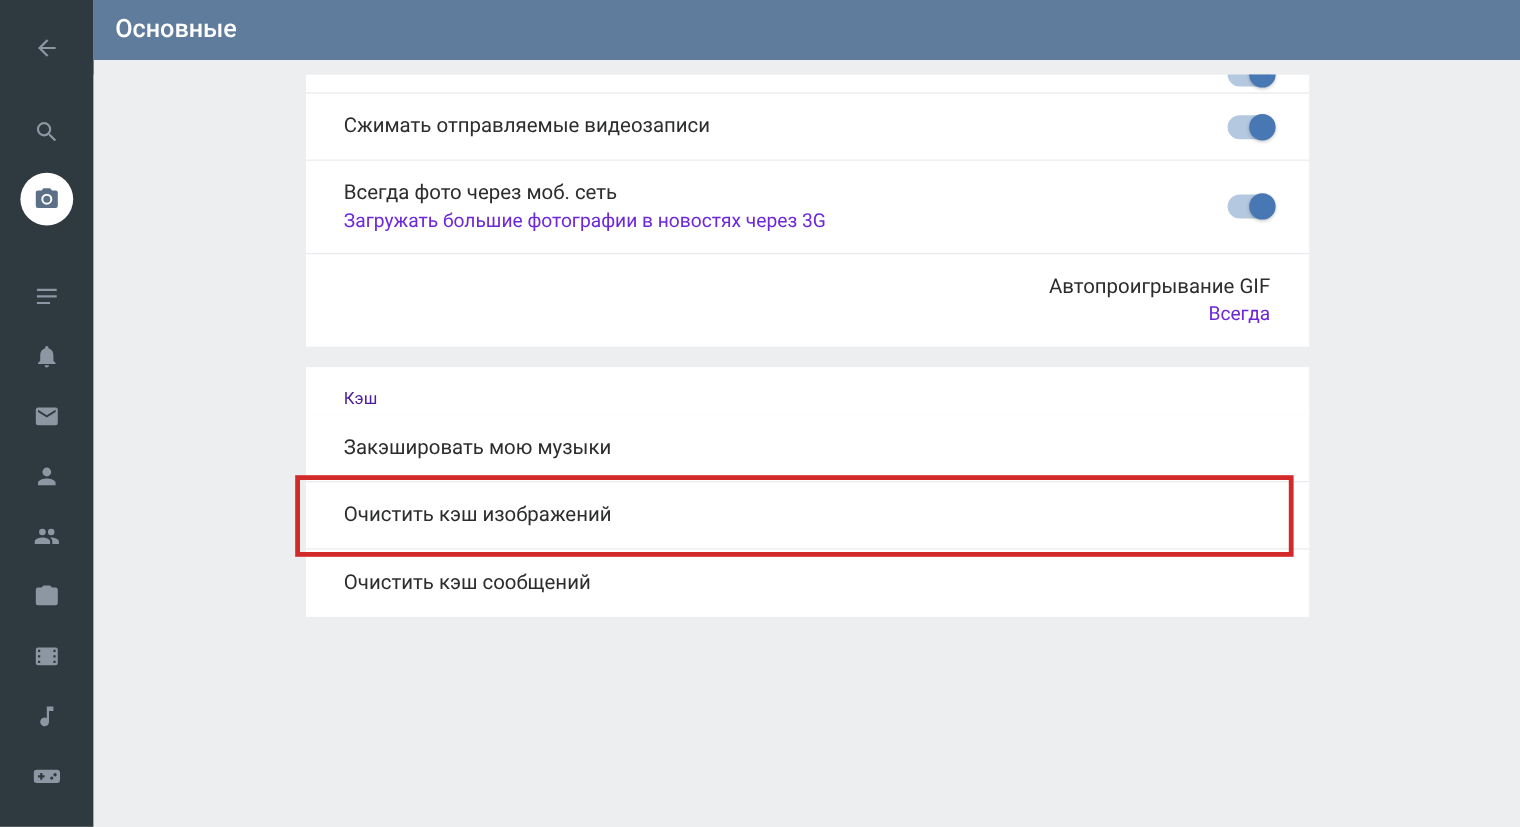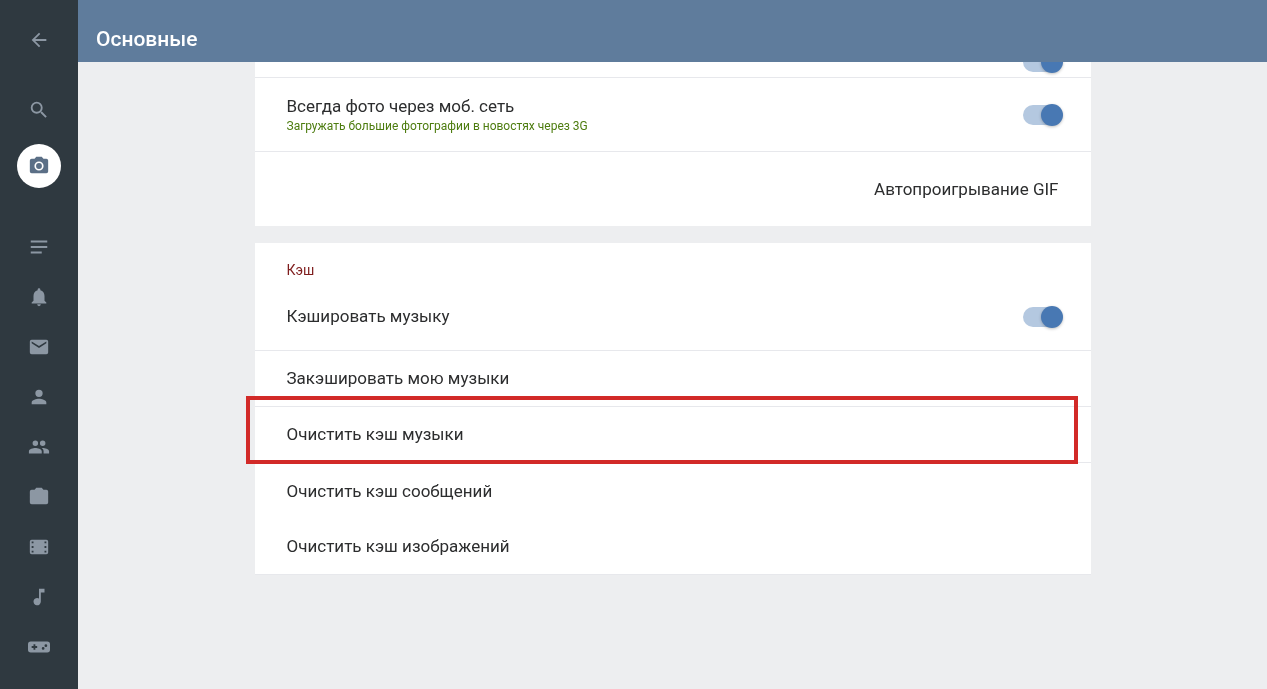--- a/index.html
+++ b/index.html
@@ -35,21 +35,21 @@
       background: #ffffff;
       color: #5b6f86;
     }
     .sidebar .nav-btn svg { width: 22px; height: 22px; fill: currentColor; }
     .sidebar .nav-btn.small-gap { margin-top: 1px; margin-bottom: 1px; }
     .sidebar .spacer-after-back { height: 10px; }
     .header {
       position: absolute;
       left: 78px; top: 0;
       right: 0;
-      height: 78px;
+      height: 50px;
       background: #5f7c9c;
       color: #ffffff;
       display: flex;
       align-items: center;
       padding-left: 18px;
       font-size: 21px;
       font-weight: 500;
     }
     .content {
       position: absolute;
@@ -83,27 +83,27 @@
       height: 17px;
       background: #edeef0;
     }
     .row-text { flex: 1; }
     .row-title {
       color: #2c2d2e;
       font-size: 17px;
       line-height: 1.3;
     }
     .row-sub {
-      color: #4d7c0f;
-      font-size: 12px;
+      color: #6d28d9;
+      font-size: 16px;
       line-height: 1.3;
       margin-top: 2px;
     }
     .section-title {
-      color: #7f1d1d;
+      color: #4c1d95;
       font-size: 14px;
       font-weight: 400;
     }
     .toggle {
       width: 36px; height: 20px;
       background: #b4c8e0;
       border-radius: 20px;
       position: relative;
       flex-shrink: 0;
     }
@@ -205,69 +205,65 @@
   <span>Основные</span>
 </div>
 
 <div class="content">
   <div class="settings-wrap">
 
     <div class="partial-top">
       <div class="toggle"></div>
     </div>
 
+    <div class="list-row">
+      <div class="row-text">
+        <div class="row-title">Сжимать отправляемые видеозаписи</div>
+      </div>
+      <div class="toggle"></div>
+    </div>
 
 
     <div class="list-row tall">
       <div class="row-text">
         <div class="row-title">Всегда фото через моб. сеть</div>
         <div class="row-sub">Загружать большие фотографии в новостях через 3G</div>
       </div>
       <div class="toggle"></div>
     </div>
 
     <div class="list-row tall" style="border-bottom:none;text-align:right;">
       <div class="row-text">
         <div class="row-title">Автопроигрывание GIF</div>
+        <div class="row-sub">Всегда</div>
       </div>
     </div>
 
     <div class="section-gap"></div>
 
     <div class="list-row section-header">
       <span class="section-title">Кэш</span>
     </div>
 
-    <div class="list-row" style="min-height:68px;">
-      <div class="row-text">
-        <div class="row-title">Кэшировать музыку</div>
-      </div>
-      <div class="toggle"></div>
-    </div>
 
     <div class="list-row">
       <div class="row-text">
         <div class="row-title">Закэшировать мою музыки</div>
       </div>
     </div>
 
+
     <div class="list-row">
       <div class="row-text">
-        <div class="row-title">Очистить кэш музыки</div>
+        <div class="row-title">Очистить кэш изображений</div>
       </div>
     </div>
 
     <div class="list-row" style="border-bottom:none;">
       <div class="row-text">
         <div class="row-title">Очистить кэш сообщений</div>
-      </div>
-    </div>
-
-    <div class="list-row">
-      <div class="row-text">
-        <div class="row-title">Очистить кэш изображений</div>
       </div>
     </div>
 
   </div>
 
   <div class="highlight" style="left:168px; top:334px; width:832px; height:68px;"></div>
 </div>
 
 </body></html>

